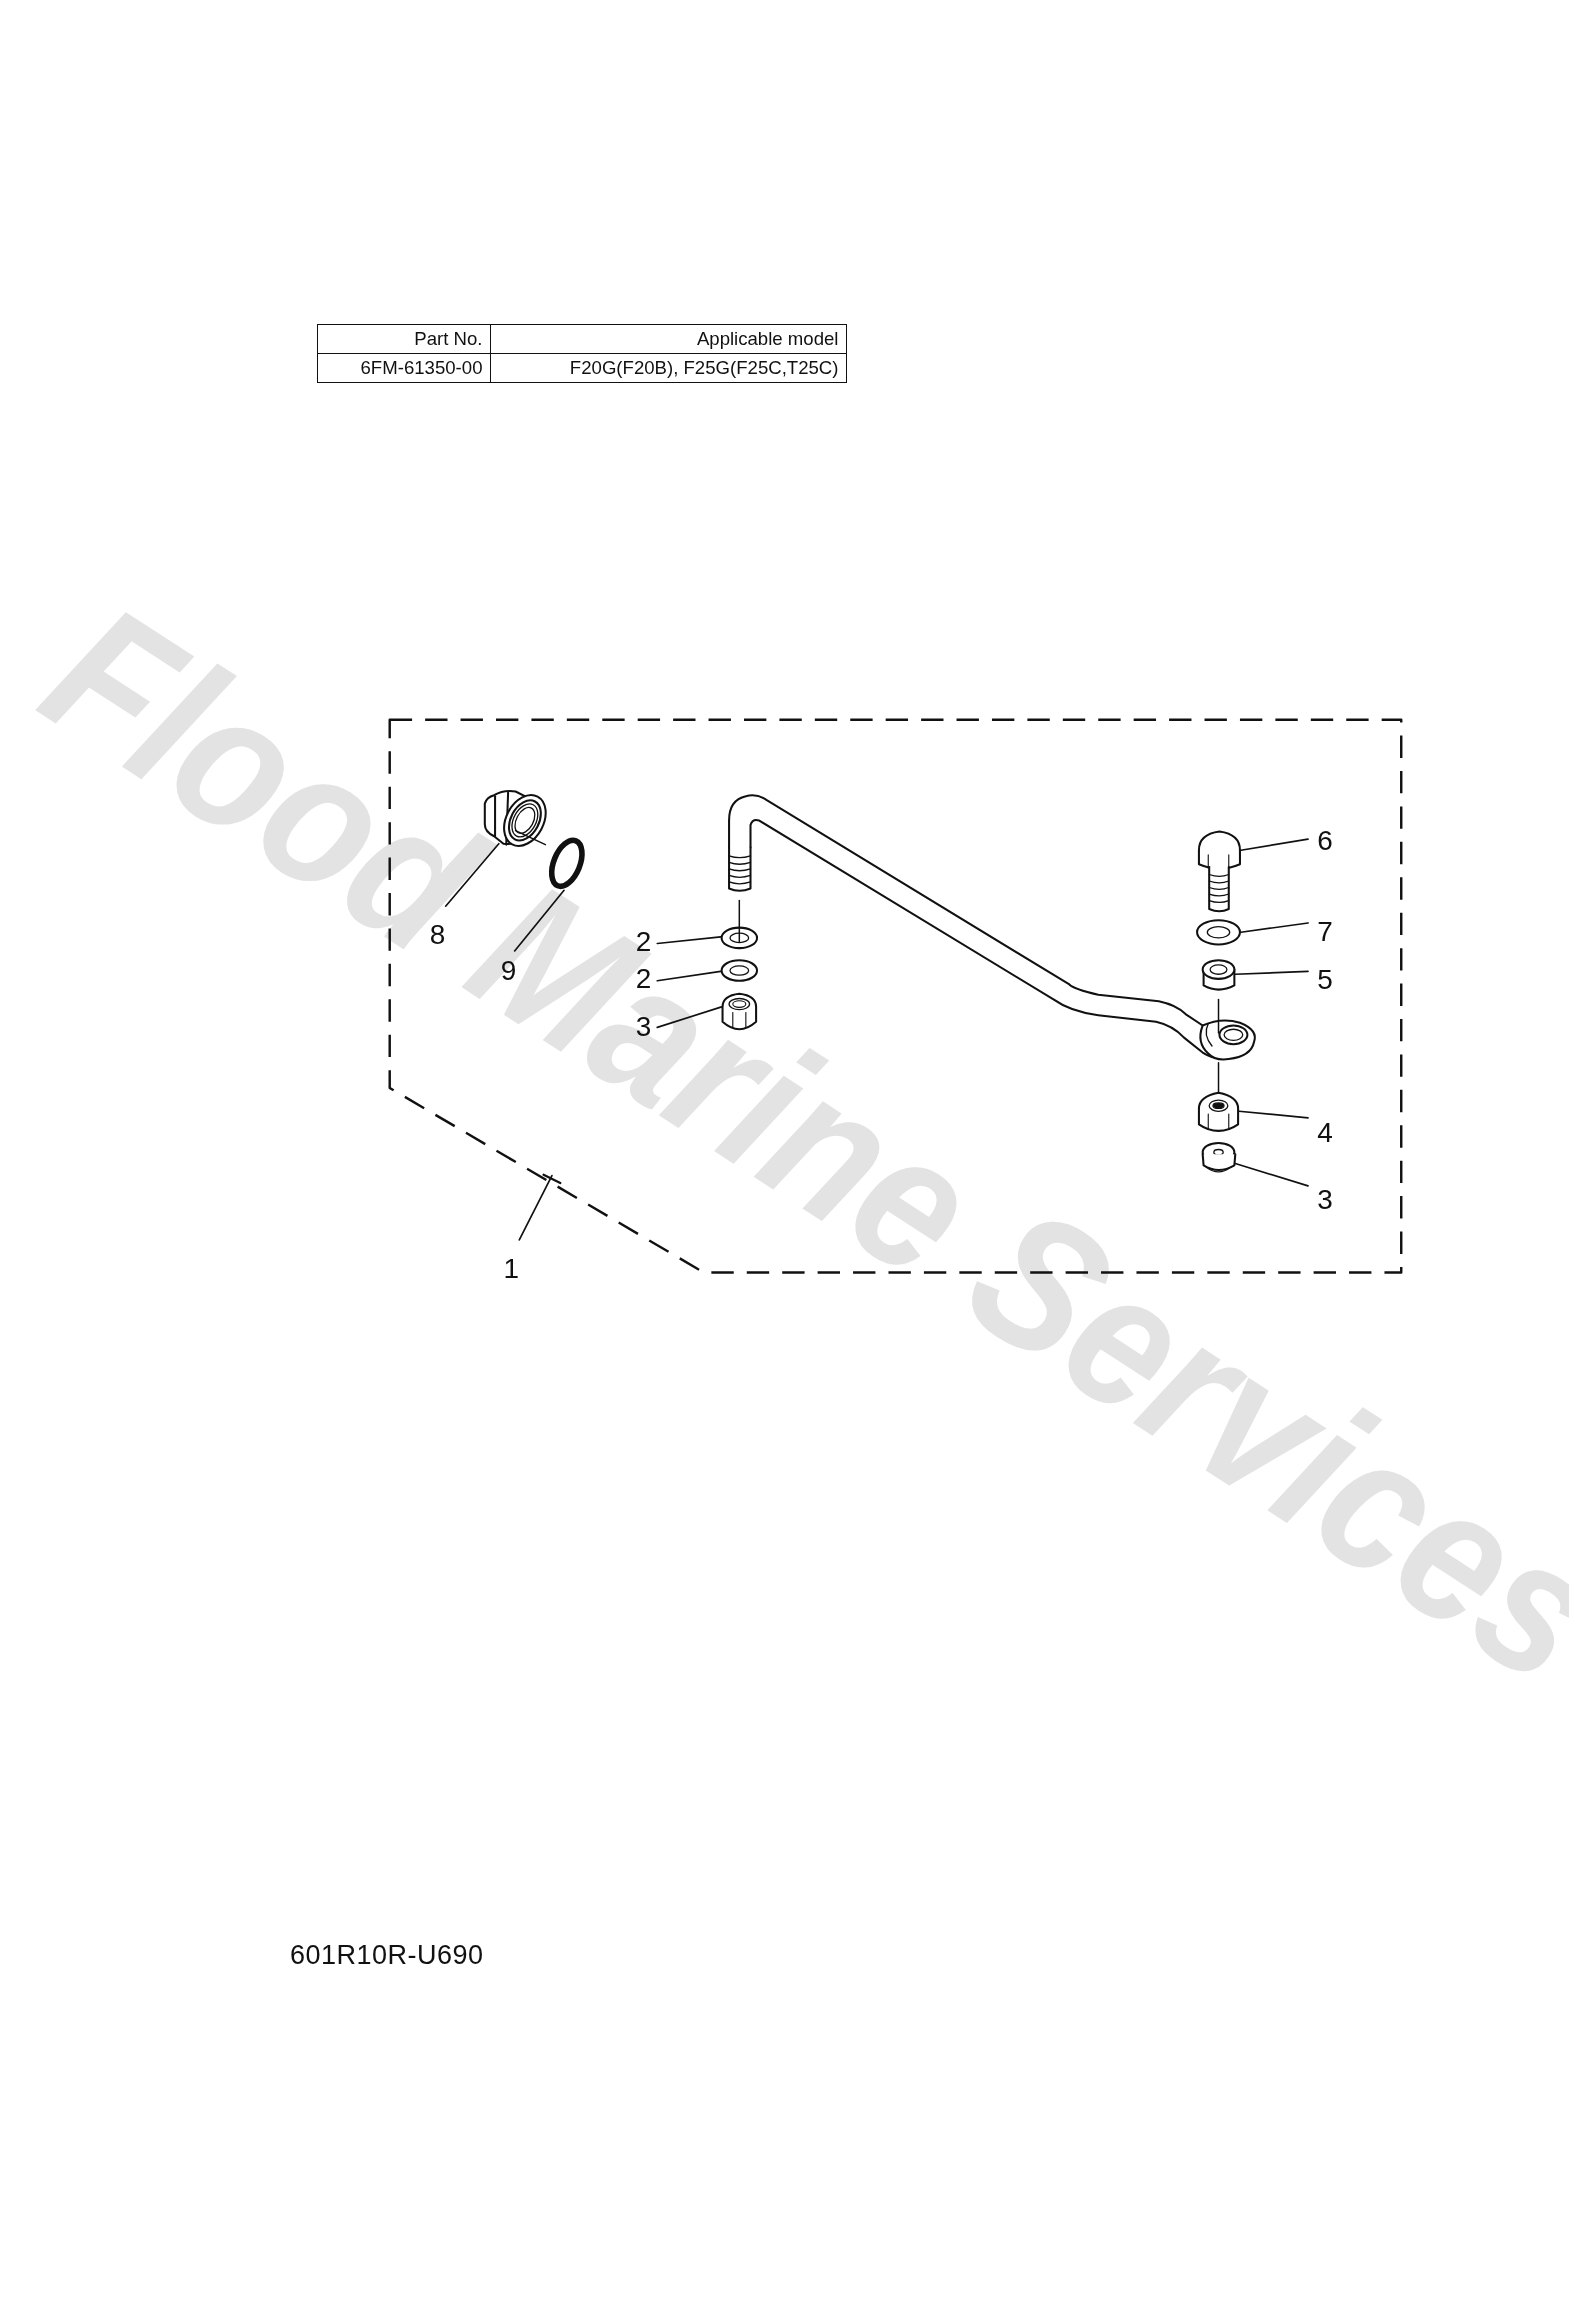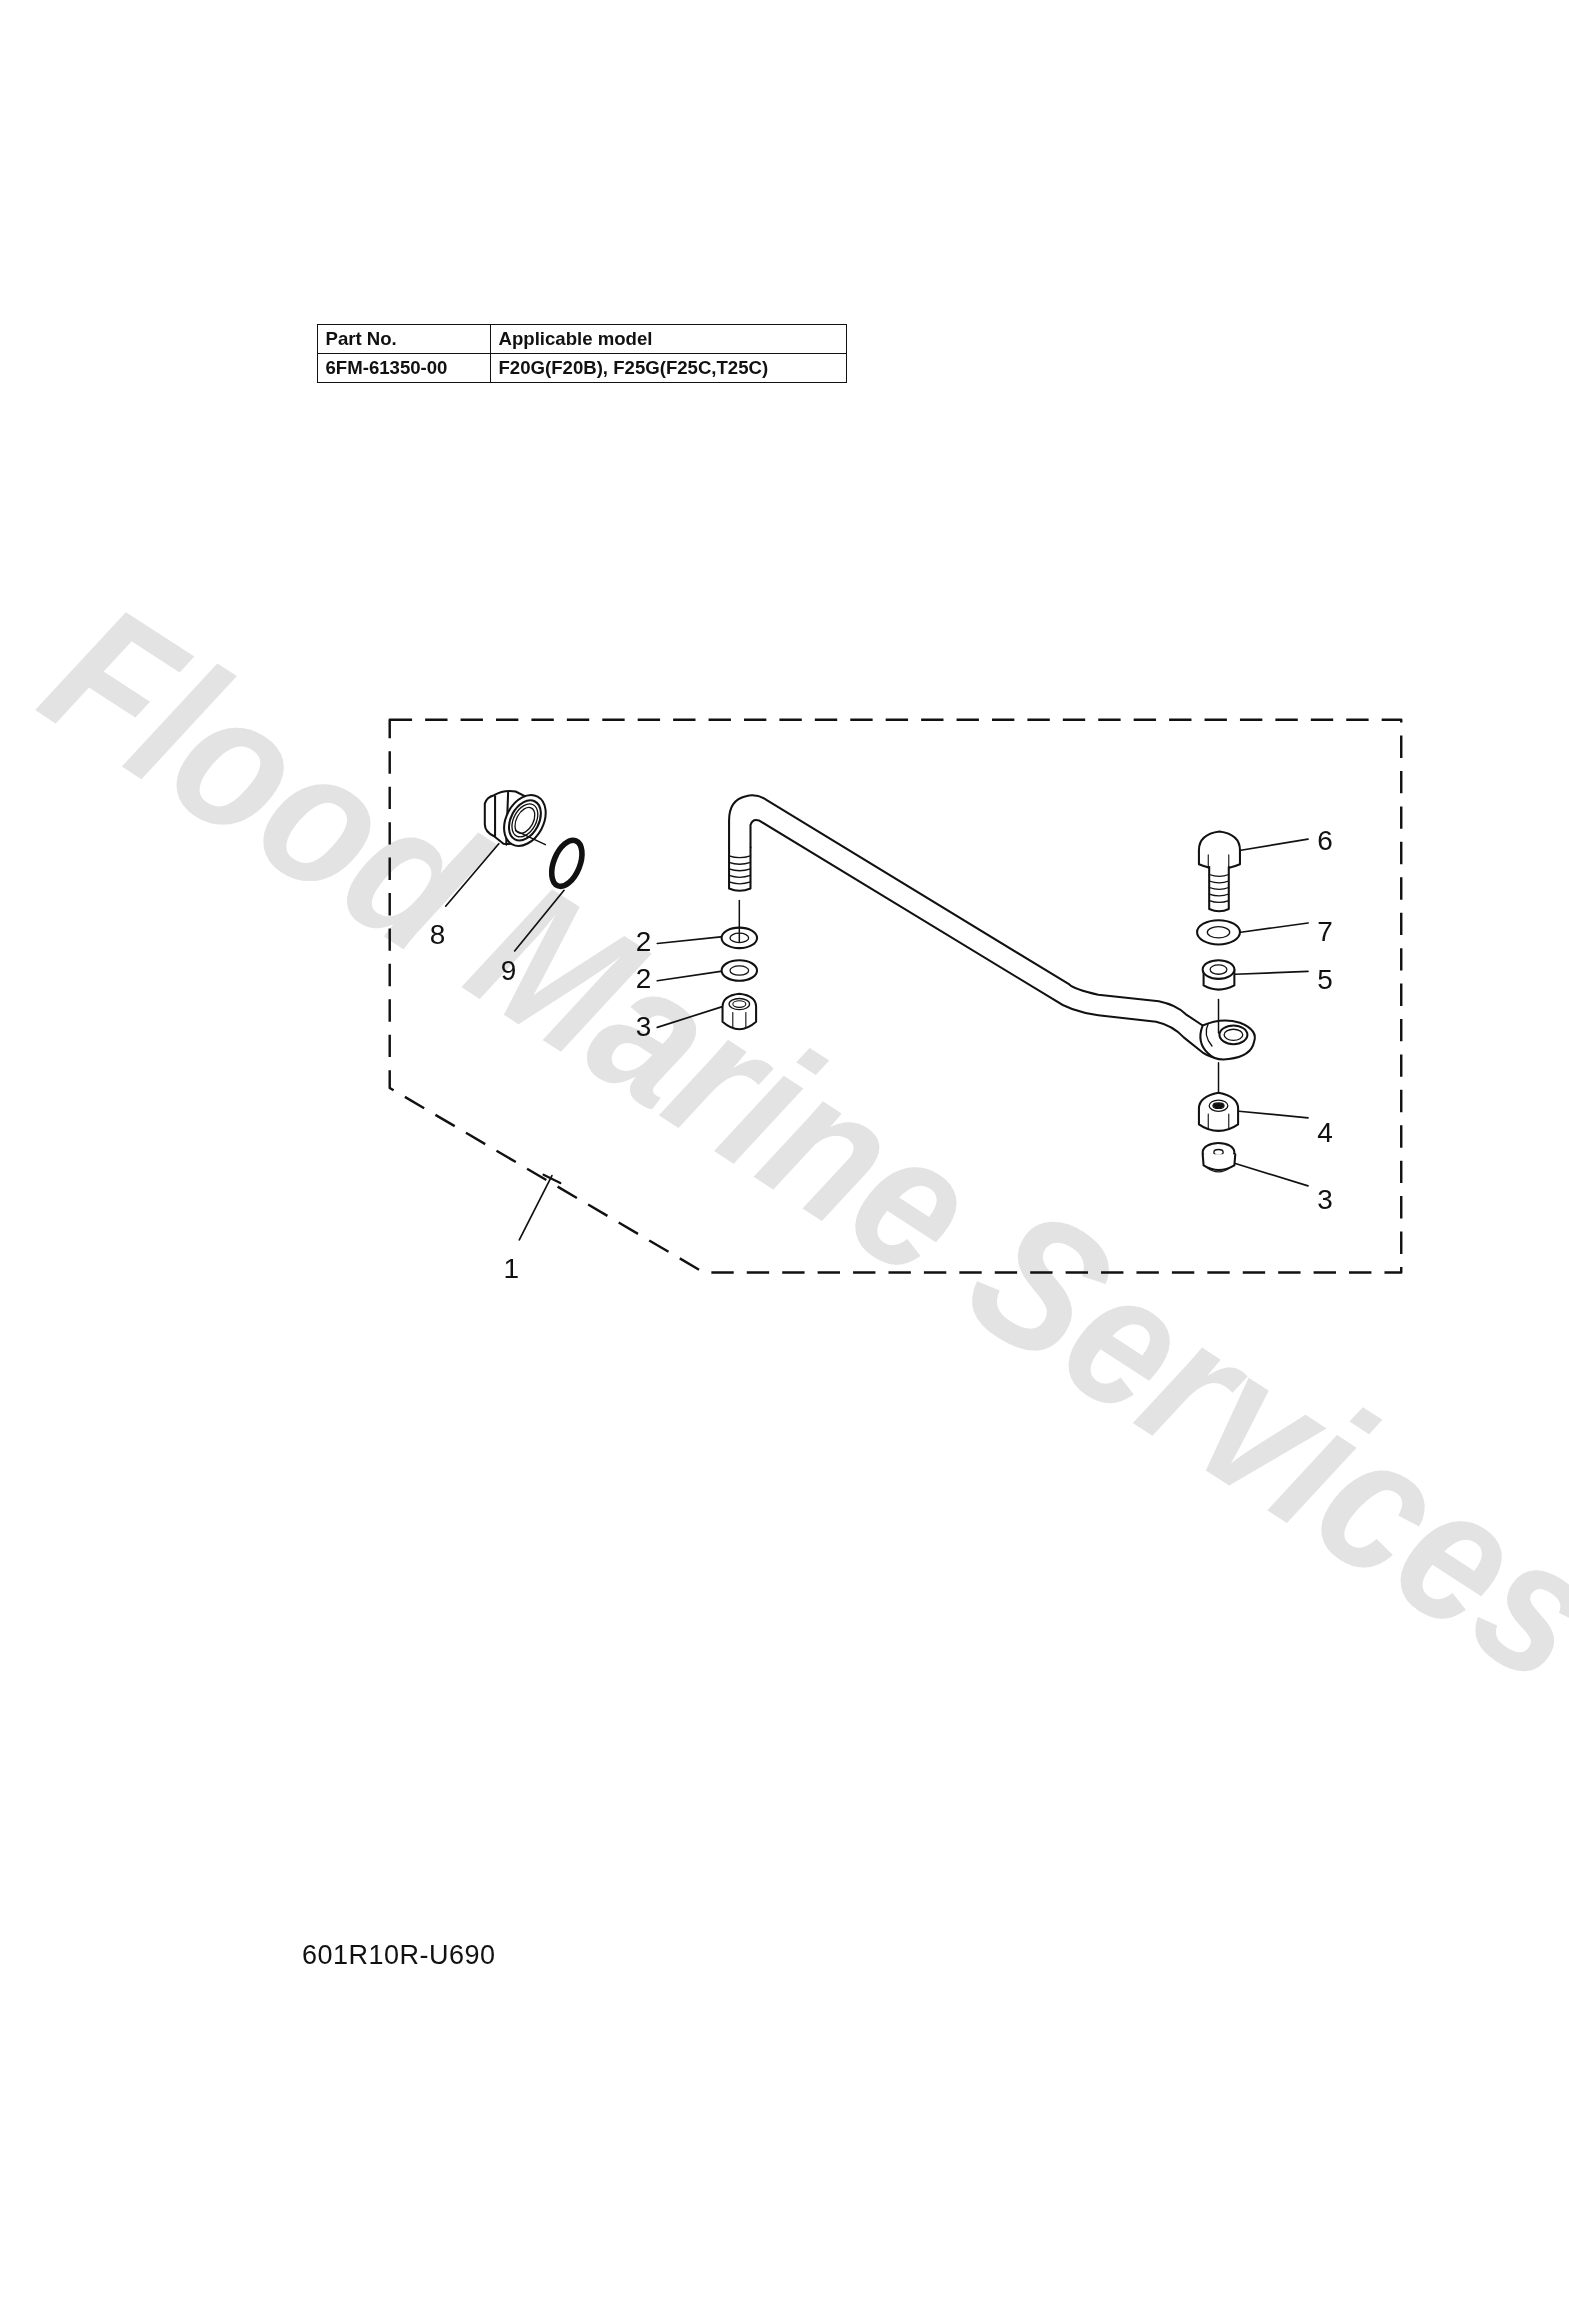--- a/index.html
+++ b/index.html
@@ -2,27 +2,27 @@
 <html style="font-size:15px"><head>
 <meta charset="utf-8">
 <style>
   html, body { margin:0; padding:0; background:#ffffff; }
   body { width:1570px; height:2313px; position:relative; overflow:hidden;
          font-family:"Liberation Sans", "DejaVu Sans", sans-serif; color:#111; }
   .page { position:absolute; left:0; top:0; width:1570px; height:2313px; }
   .watermark { position:absolute; left:0; top:0; width:1570px; height:2313px; pointer-events:none; }
   .parts-table { position:absolute; left:317px; top:324px; border-collapse:collapse;
                  font-size:18.6px; line-height:1; }
-  .parts-table th, .parts-table td { border:1.9px solid #111; padding:3.7px 7.5px; text-align:left;
-                 font-weight:bold; height:20.5px; white-space:nowrap; }
+  .parts-table th, .parts-table td { border:1.9px solid #111; padding:3.7px 7.5px; text-align:right;
+                 font-weight:normal; height:20.5px; white-space:nowrap; }
   .parts-table th.col-part, .parts-table td.col-part { width:157px; }
   .parts-table th.col-model, .parts-table td.col-model { width:340px;margin-top:16px; }
   .diagram { position:absolute; left:0; top:0; width:1570px; height:2313px; }
   .callout { font-family:"Liberation Sans", "DejaVu Sans", sans-serif; font-size:30px; fill:#111; }
-  .footer-code { position:absolute; left:302px; top:1940px; font-size:27px; letter-spacing:0.5px; }
+  .footer-code { position:absolute; left:290px; top:1940px; font-size:27px; letter-spacing:0.5px; }
 </style>
 </head>
 <body>
 
 <div class="page">
 
   <svg class="watermark" viewBox="0 0 1684 2481">
     <text id="wm-text" x="0" y="0" transform="translate(35,760) rotate(33)" font-family="Liberation Sans, DejaVu Sans, sans-serif" font-weight="bold" font-style="italic" font-size="205" fill="#e3e3e3" textLength="1930" lengthAdjust="spacingAndGlyphs">Flood Marine Services</text>
   </svg>
 

